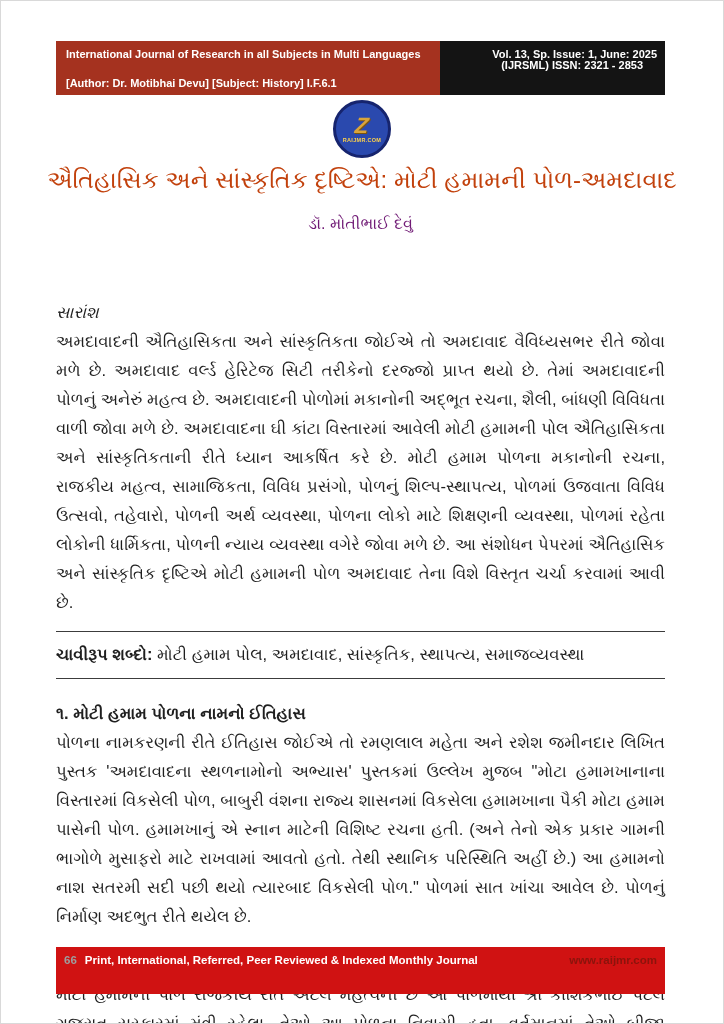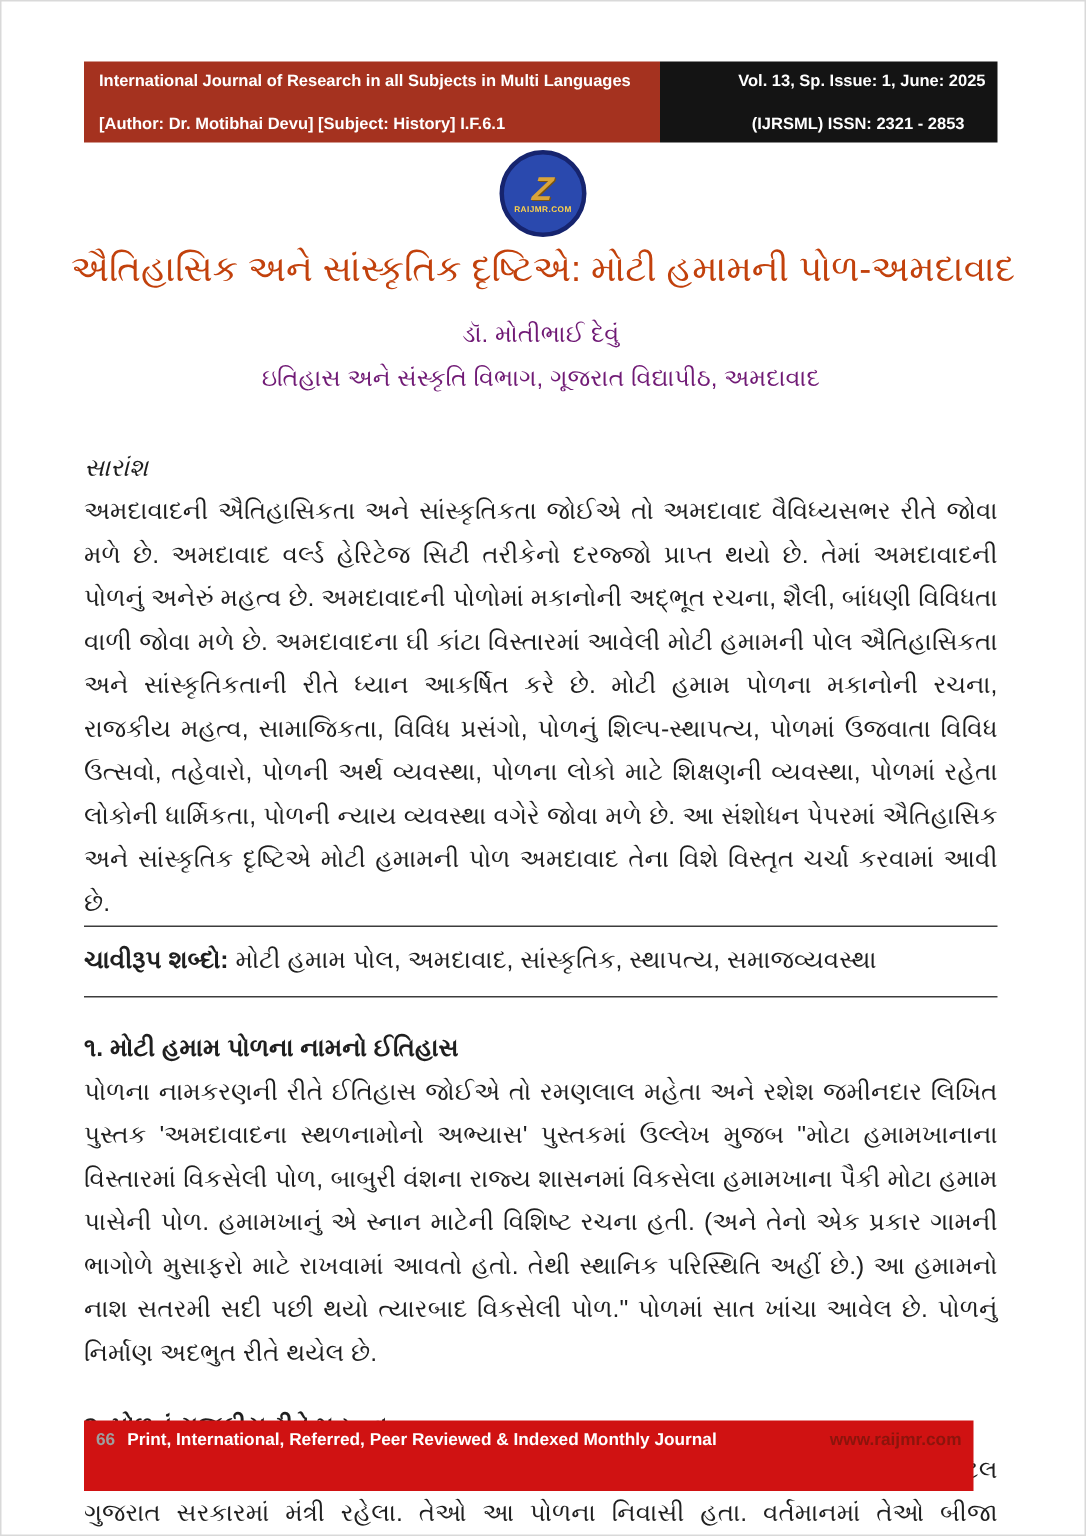--- a/index.html
+++ b/index.html
@@ -26,21 +26,21 @@
     font-weight:bold;font-size:11px;line-height:1.0;
     padding:8px 6px 6px 10px;
     display:flex;flex-direction:column;justify-content:space-between;
     box-sizing:border-box;
   }
   .header-right{
     flex:1 1 37%;
     background:#141414;
     color:#ffffff;
     font-weight:bold;font-size:11px;line-height:1.0;
-    padding:8px 8px 6px 6px;
+    padding:8px 8px 24px 6px;
     display:flex;flex-direction:column;justify-content:space-between;
     text-align:right;
     box-sizing:border-box;
   }
   .header-right .issn-line{padding-right:14px;}
   
   .logo-wrap{
     position:absolute;top:99px;left:0;right:0;
     display:flex;justify-content:center;
   }
@@ -76,32 +76,32 @@
   
   .body-area{
     position:absolute;top:297px;left:55px;right:58px;
     font-size:16.5px;line-height:29px;
   }
   .para{text-align:justify;margin:0;}
   .abstract-heading{margin:0;font-style:italic;}
   .keywords-box{
     border-top:1.5px solid #3c3c3c;
     border-bottom:1.5px solid #3c3c3c;
-    margin-top:0;
+    margin-top:14px;
     padding:8px 0 9px 0;
   }
   .keywords-box b{font-weight:bold;}
   .section-heading{
     font-weight:bold;
     margin:20px 0 0 0;
     font-size:16.5px;
   }
   
   .footer{
-    position:absolute;left:55px;right:74px;bottom:29px;height:47px;
+    position:absolute;left:55px;right:58px;bottom:29px;height:47px;
     background:#d01212;
     color:#ffffff;
     font-weight:bold;font-size:11.5px;line-height:1.0;
     box-sizing:border-box;
     padding:8px 8px 6px 8px;
     display:flex;flex-direction:column;justify-content:space-between;
   }
   .footer-line1{display:flex;align-items:center;}
   .footer-page-number{color:#9e9e9e;margin-right:8px;}
   .footer-journal-line{flex:0 0 auto;}
@@ -128,21 +128,20 @@
     <div class="logo">
       <span class="logo-glyph">Z</span>
       <span class="logo-text">RAIJMR.COM</span>
     </div>
   </div>
 
   <div class="title">ઐતિહાસિક અને સાંસ્કૃતિક દૃષ્ટિએ: મોટી હમામની પોળ-અમદાવાદ</div>
 
   <div class="author-block">
     <div>ડૉ. મોતીભાઈ દેવું</div>
-    <div>ઇતિહાસ અને સંસ્કૃતિ વિભાગ, ગૂજરાત વિદ્યાપીઠ, અમદાવાદ</div>
   </div>
 
   <div class="body-area">
     <p class="abstract-heading">સારાંશ</p>
     <p class="para">અમદાવાદની ઐતિહાસિકતા અને સાંસ્કૃતિકતા જોઈએ તો અમદાવાદ વૈવિધ્યસભર રીતે જોવા મળે છે. અમદાવાદ વર્લ્ડ હેરિટેજ સિટી તરીકેનો દરજ્જો પ્રાપ્ત થયો છે. તેમાં અમદાવાદની પોળનું અનેરું મહત્વ છે. અમદાવાદની પોળોમાં મકાનોની અદ્ભૂત રચના, શૈલી, બાંધણી વિવિધતા વાળી જોવા મળે છે. અમદાવાદના ઘી કાંટા વિસ્તારમાં આવેલી મોટી હમામની પોલ ઐતિહાસિકતા અને સાંસ્કૃતિકતાની રીતે ધ્યાન આકર્ષિત કરે છે. મોટી હમામ પોળના મકાનોની રચના, રાજકીય મહત્વ, સામાજિકતા, વિવિધ પ્રસંગો, પોળનું શિલ્પ-સ્થાપત્ય, પોળમાં ઉજવાતા વિવિધ ઉત્સવો, તહેવારો, પોળની અર્થ વ્યવસ્થા, પોળના લોકો માટે શિક્ષણની વ્યવસ્થા, પોળમાં રહેતા લોકોની ધાર્મિકતા, પોળની ન્યાય વ્યવસ્થા વગેરે જોવા મળે છે. આ સંશોધન પેપરમાં ઐતિહાસિક અને સાંસ્કૃતિક દૃષ્ટિએ મોટી હમામની પોળ અમદાવાદ તેના વિશે વિસ્તૃત ચર્ચા કરવામાં આવી છે.</p>
 
     <div class="keywords-box">
       <b>ચાવીરૂપ શબ્દો:</b><span> મોટી હમામ પોલ, અમદાવાદ, સાંસ્કૃતિક, સ્થાપત્ય, સમાજવ્યવસ્થા</span>
     </div>
 

